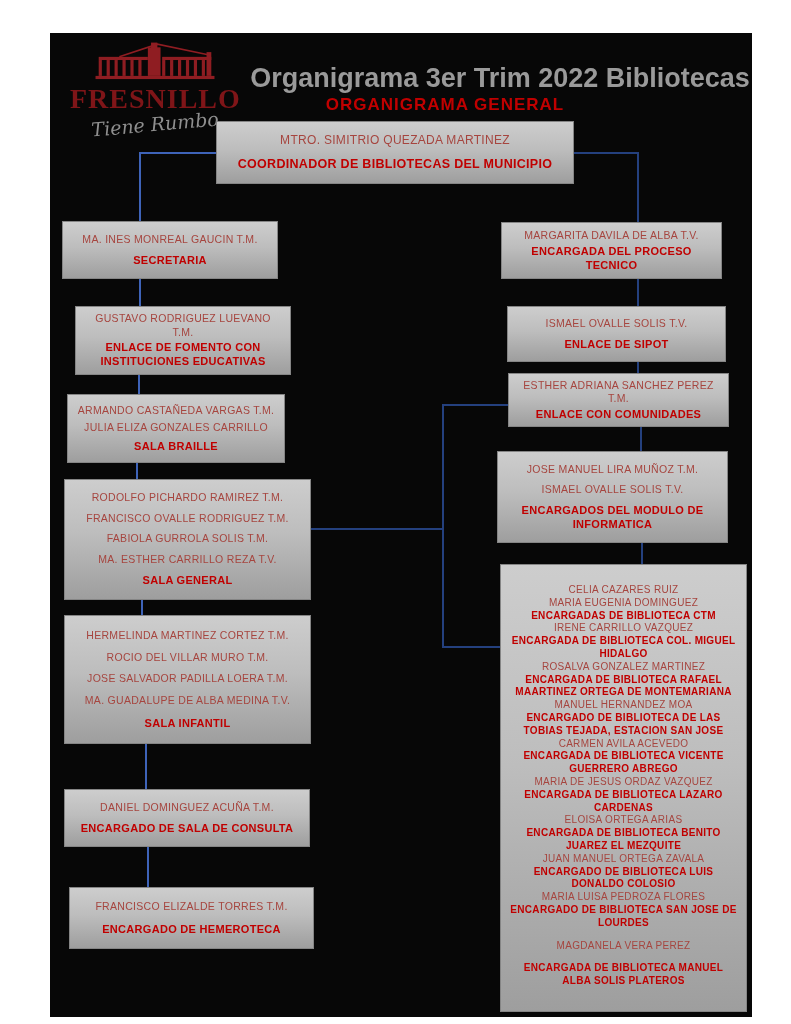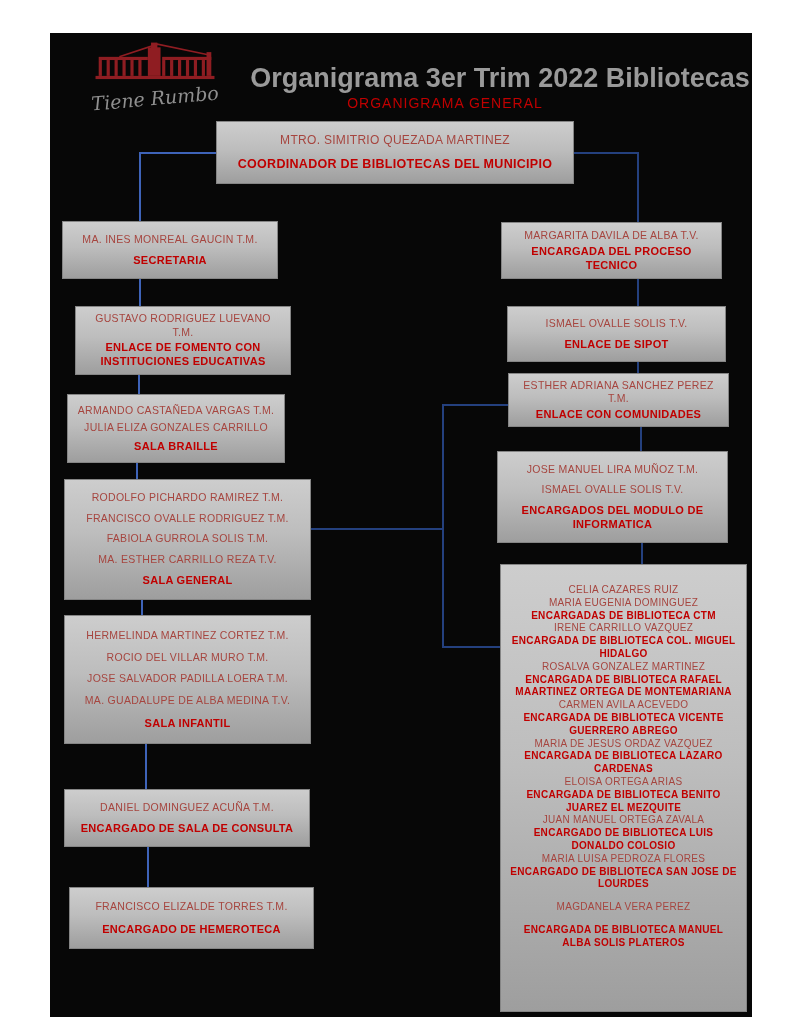--- a/index.html
+++ b/index.html
@@ -16,21 +16,21 @@
   html,body{margin:0;padding:0;}
   body{background:#ffffff;font-family:"Liberation Sans",sans-serif;}
   .page{position:relative;width:791px;height:1024px;background:#ffffff;overflow:hidden;}
   .canvas{position:absolute;left:50px;top:33px;width:702px;height:984px;background:var(--canvas-black);}
 
   
   .logo{position:absolute;left:20px;top:8px;width:170px;text-align:center;}
   .logo-name{font-family:"Liberation Serif",serif;font-weight:bold;font-size:28px;color:var(--logo-red);letter-spacing:1px;line-height:1;margin-top:-2px;}
   .logo-tagline{font-family:"DejaVu Serif",serif;font-style:italic;font-size:19px;color:#8f8f8f;transform:rotate(-5deg);margin-top:0px;}
   .page-title{position:absolute;left:200px;top:30px;width:500px;text-align:center;font-weight:bold;font-size:27px;color:var(--title-gray);}
-  .page-subtitle{position:absolute;left:200px;top:62px;width:390px;text-align:center;font-weight:normal;font-size:14px;color:var(--accent-red);letter-spacing:1px;}
+  .page-subtitle{position:absolute;left:200px;top:62px;width:390px;text-align:center;font-weight:bold;font-size:17px;color:var(--accent-red);letter-spacing:1px;}
 
   
   .line{position:absolute;}
   .line.h{height:2px;}
   .line.v{width:2px;}
   .lb{background:var(--line-blue-left);}
   .db{background:var(--line-blue-dark);}
 
   
   .box{position:absolute;background:linear-gradient(180deg,var(--box-top) 0%,#bdbdbd 45%,var(--box-bottom) 100%);
@@ -75,20 +75,21 @@
           <rect x="104" y="24" width="4" height="20"></rect>
             <rect x="114" y="24" width="4" height="20"></rect>
           <rect x="124" y="24" width="4" height="20"></rect>
             <rect x="134" y="24" width="4" height="20"></rect>
           <rect x="66" y="8" width="16" height="36"></rect>
           <rect x="70" y="2" width="8" height="8"></rect>
           <rect x="140" y="14" width="6" height="30"></rect>
           <rect x="0" y="44" width="150" height="4"></rect>
         </g>
       </svg>
+      <div class="logo-name">FRESNILLO</div>
       <div class="logo-tagline">Tiene Rumbo</div>
     </div>
     <div class="page-title">Organigrama 3er Trim 2022 Bibliotecas</div>
     <div class="page-subtitle">ORGANIGRAMA GENERAL</div>
 
   </div>
 
   <div class="line h lb" style="left:139px;top:152px;width:79px;"></div>
   <div class="line v lb" style="left:139px;top:152px;height:69px;"></div>
   <div class="line v lb" style="left:139px;top:279px;height:27px;"></div>
@@ -177,20 +178,24 @@
     </div>
     <div class="entry">
       <div class="nm">IRENE CARRILLO VAZQUEZ</div>
       <div class="rl">ENCARGADA DE BIBLIOTECA COL. MIGUEL HIDALGO</div>
     </div>
     <div class="entry">
       <div class="nm">ROSALVA GONZALEZ MARTINEZ</div>
       <div class="rl">ENCARGADA DE BIBLIOTECA RAFAEL MAARTINEZ ORTEGA DE MONTEMARIANA</div>
     </div>
     <div class="entry">
+      <div class="nm">MANUEL HERNANDEZ MOA</div>
+      <div class="rl">ENCARGADO DE BIBLIOTECA DE LAS TOBIAS TEJADA, ESTACION SAN JOSE</div>
+    </div>
+    <div class="entry">
       <div class="nm">CARMEN AVILA ACEVEDO</div>
       <div class="rl">ENCARGADA DE BIBLIOTECA VICENTE GUERRERO ABREGO</div>
     </div>
     <div class="entry">
       <div class="nm">MARIA DE JESUS ORDAZ VAZQUEZ</div>
       <div class="rl">ENCARGADA DE BIBLIOTECA LAZARO CARDENAS</div>
     </div>
     <div class="entry">
       <div class="nm">ELOISA ORTEGA ARIAS</div>
       <div class="rl">ENCARGADA DE BIBLIOTECA BENITO JUAREZ EL MEZQUITE</div>

